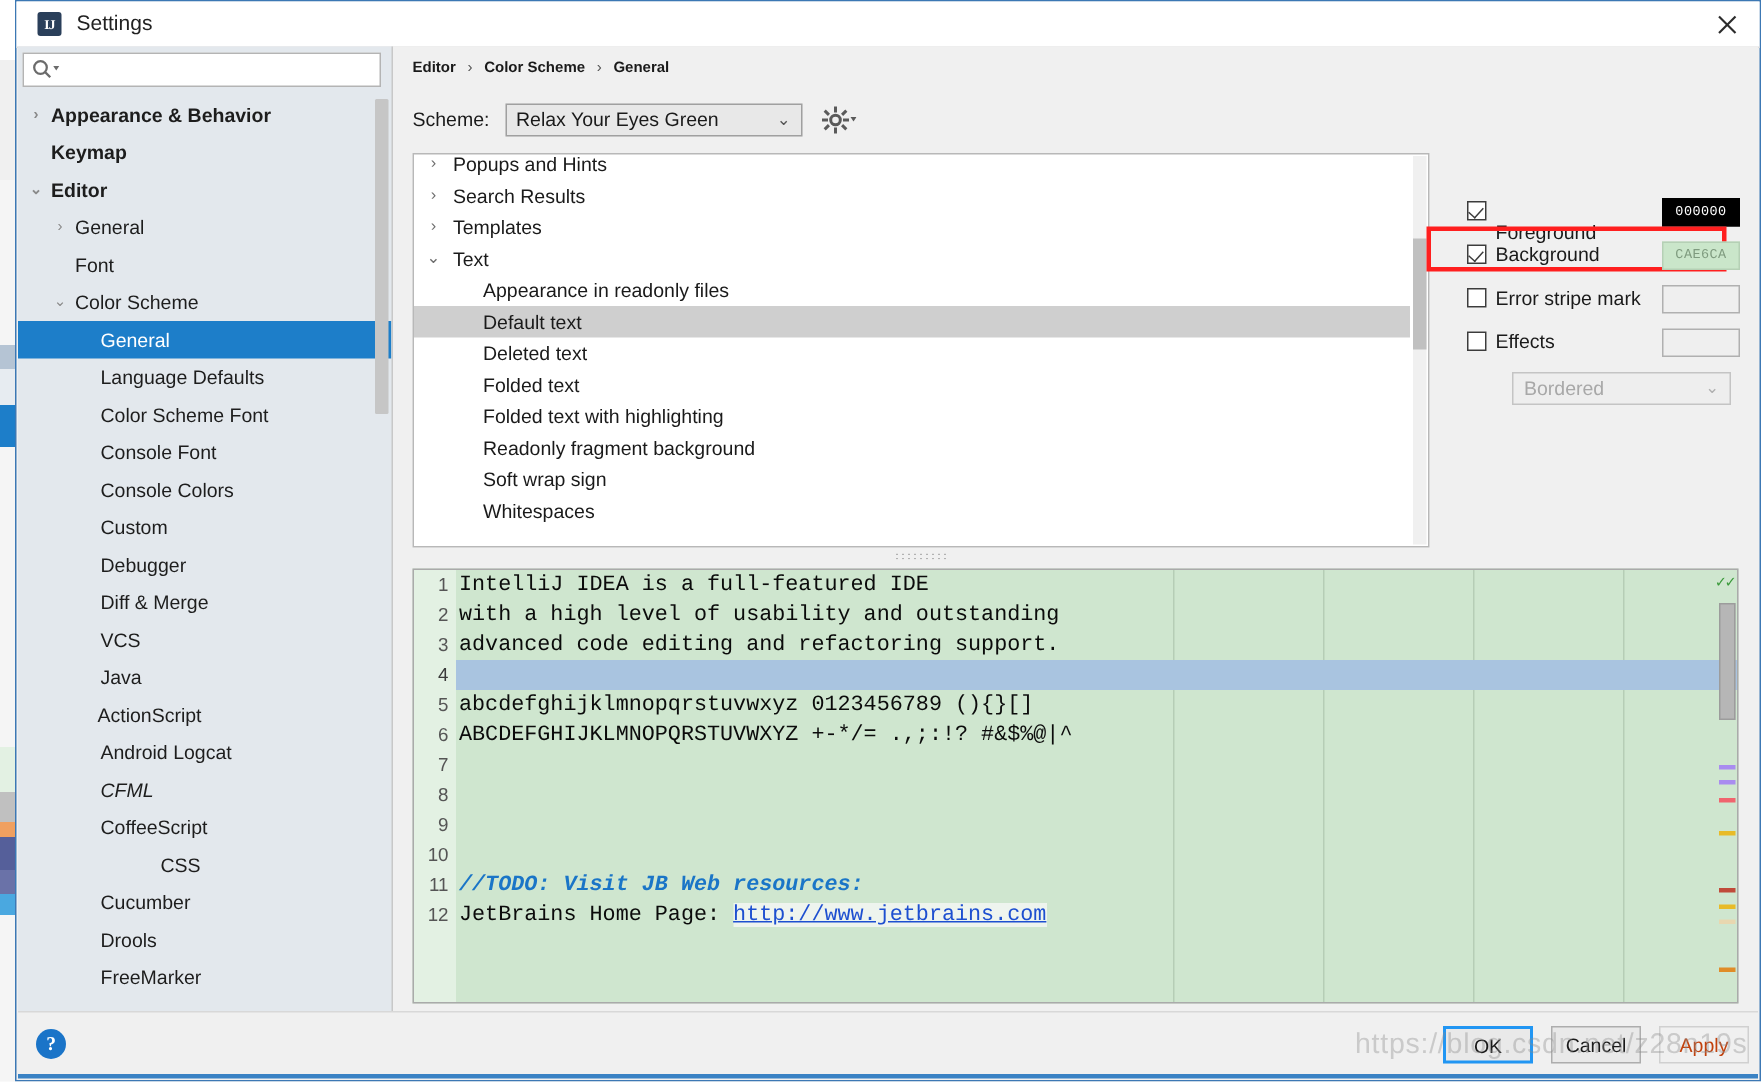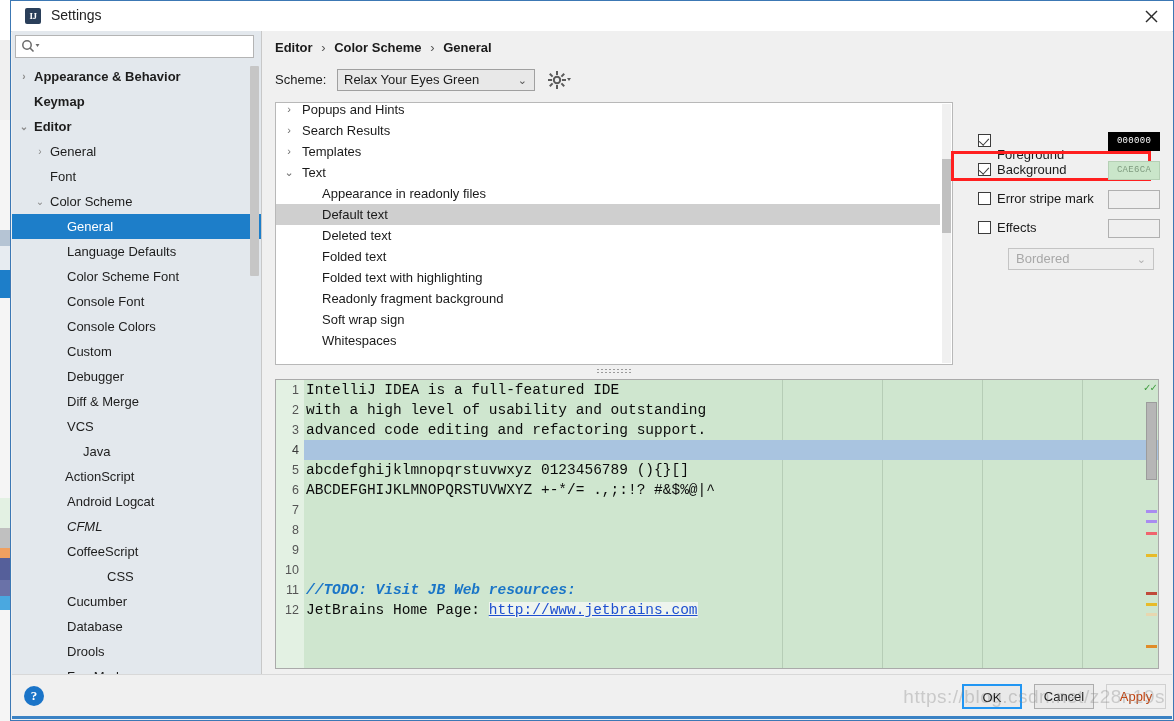--- a/index.html
+++ b/index.html
@@ -96,21 +96,21 @@
     background: #c6c6c6; border-radius: 1px;
   }
 
   
   .main {
     position: absolute; left: 251px; top: 30px; right: 1px; bottom: 45px;
     background: #f0f0f0;
   }
   .breadcrumb {
     position: absolute; left: 13px; top: 9px;
-    font-size: 13px; font-weight: bold; color: #1a1a1a;
+    font-size: 10px; font-weight: bold; color: #1a1a1a;
   }
   .breadcrumb .sep { font-weight: normal; color: #555; margin: 0 5px; }
   .scheme-row { position: absolute; left: 13px; top: 38px; }
   .scheme-label {
     position: absolute; left: 0; top: 3px; font-size: 13px; color: #1a1a1a;
   }
   .scheme-select {
     position: absolute; left: 62px; top: 0; width: 198px; height: 22px;
     background: #e8e8e8; border: 1px solid #a0a0a0;
     box-sizing: border-box;
@@ -382,42 +382,39 @@
           <div class="tree-row">
             <span class="lbl" style="left: 55px;">Debugger</span>
           </div>
           <div class="tree-row">
             <span class="lbl" style="left: 55px;">Diff &amp; Merge</span>
           </div>
           <div class="tree-row">
             <span class="lbl" style="left: 55px;">VCS</span>
           </div>
           <div class="tree-row">
-            <span class="lbl" style="left: 71px;">Java</span>
+            <span class="lbl" style="left: 55px;">Java</span>
           </div>
           <div class="tree-row">
             <span class="lbl" style="left: 53px;">ActionScript</span>
           </div>
           <div class="tree-row">
             <span class="lbl" style="left: 55px;">Android Logcat</span>
           </div>
           <div class="tree-row">
             <span class="lbl" style="left: 55px; font-style: italic;">CFML</span>
           </div>
           <div class="tree-row">
             <span class="lbl" style="left: 55px;">CoffeeScript</span>
           </div>
           <div class="tree-row">
             <span class="lbl" style="left: 55px; margin-left: 40px;">CSS</span>
           </div>
           <div class="tree-row">
             <span class="lbl" style="left: 55px;">Cucumber</span>
-          </div>
-          <div class="tree-row">
-            <span class="lbl" style="left: 55px;">Database</span>
           </div>
           <div class="tree-row">
             <span class="lbl" style="left: 55px;">Drools</span>
           </div>
           <div class="tree-row">
             <span class="lbl" style="left: 55px;">FreeMarker</span>
           </div>
         </div>
       <div class="tree-scrollbar"></div>
     </div>

